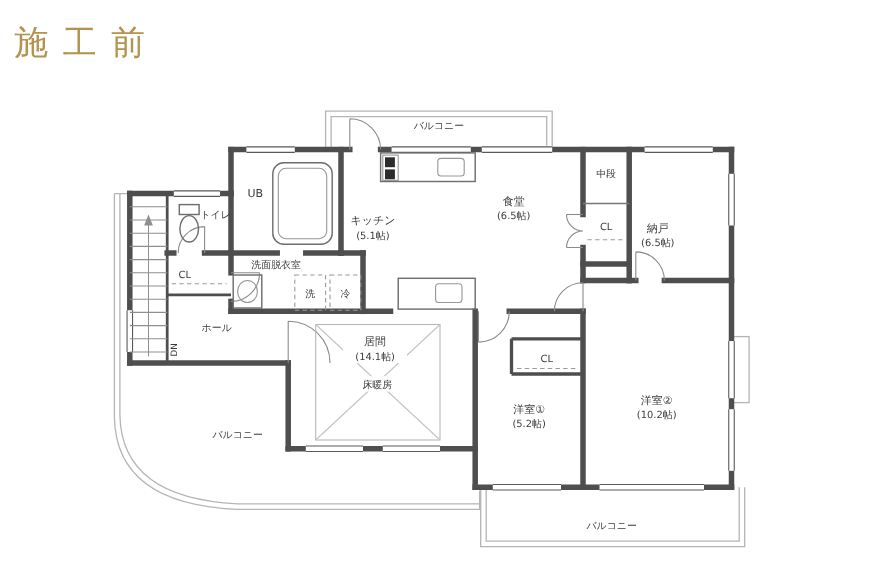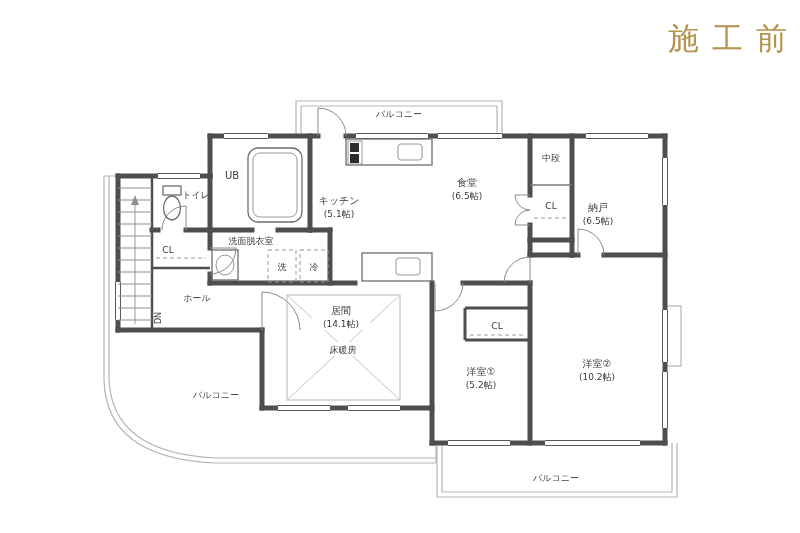--- a/index.html
+++ b/index.html
@@ -1,18 +1,18 @@
 <!DOCTYPE html>
 <html><head>
 <meta charset="utf-8">
 <style>
   html,body{margin:0;padding:0;background:#fff;}
   #stage{position:relative;width:800px;height:533px;background:#fff;overflow:hidden;
          font-family:"DejaVu Sans",sans-serif;}
-  #plan-title{position:absolute;top:18px;left:0;width:100%;text-align:right;
+  #plan-title{position:absolute;top:18px;left:0;width:100%;text-align:left;
               font-family:"DejaVu Serif",serif;font-size:31px;font-weight:500;
               color:#b3934e;letter-spacing:13px;text-indent:13px;}
   svg{position:absolute;top:0;left:0;}
   svg text{font-family:"DejaVu Sans",sans-serif;fill:#3b3b3b;}
   .t10{font-size:10px}.t9{font-size:9px}.t8{font-size:8px}
   .wall{stroke:#4e4e4e;stroke-width:5;fill:none;stroke-linecap:square;}
   .wallthin{stroke:#4e4e4e;stroke-width:2.5;fill:none;}
   .bal{stroke:#b5b5b5;stroke-width:1.2;fill:none;}
   .fix{stroke:#6e6e6e;stroke-width:1.3;fill:none;}
   .fixlt{stroke:#979797;stroke-width:1;fill:none;}

